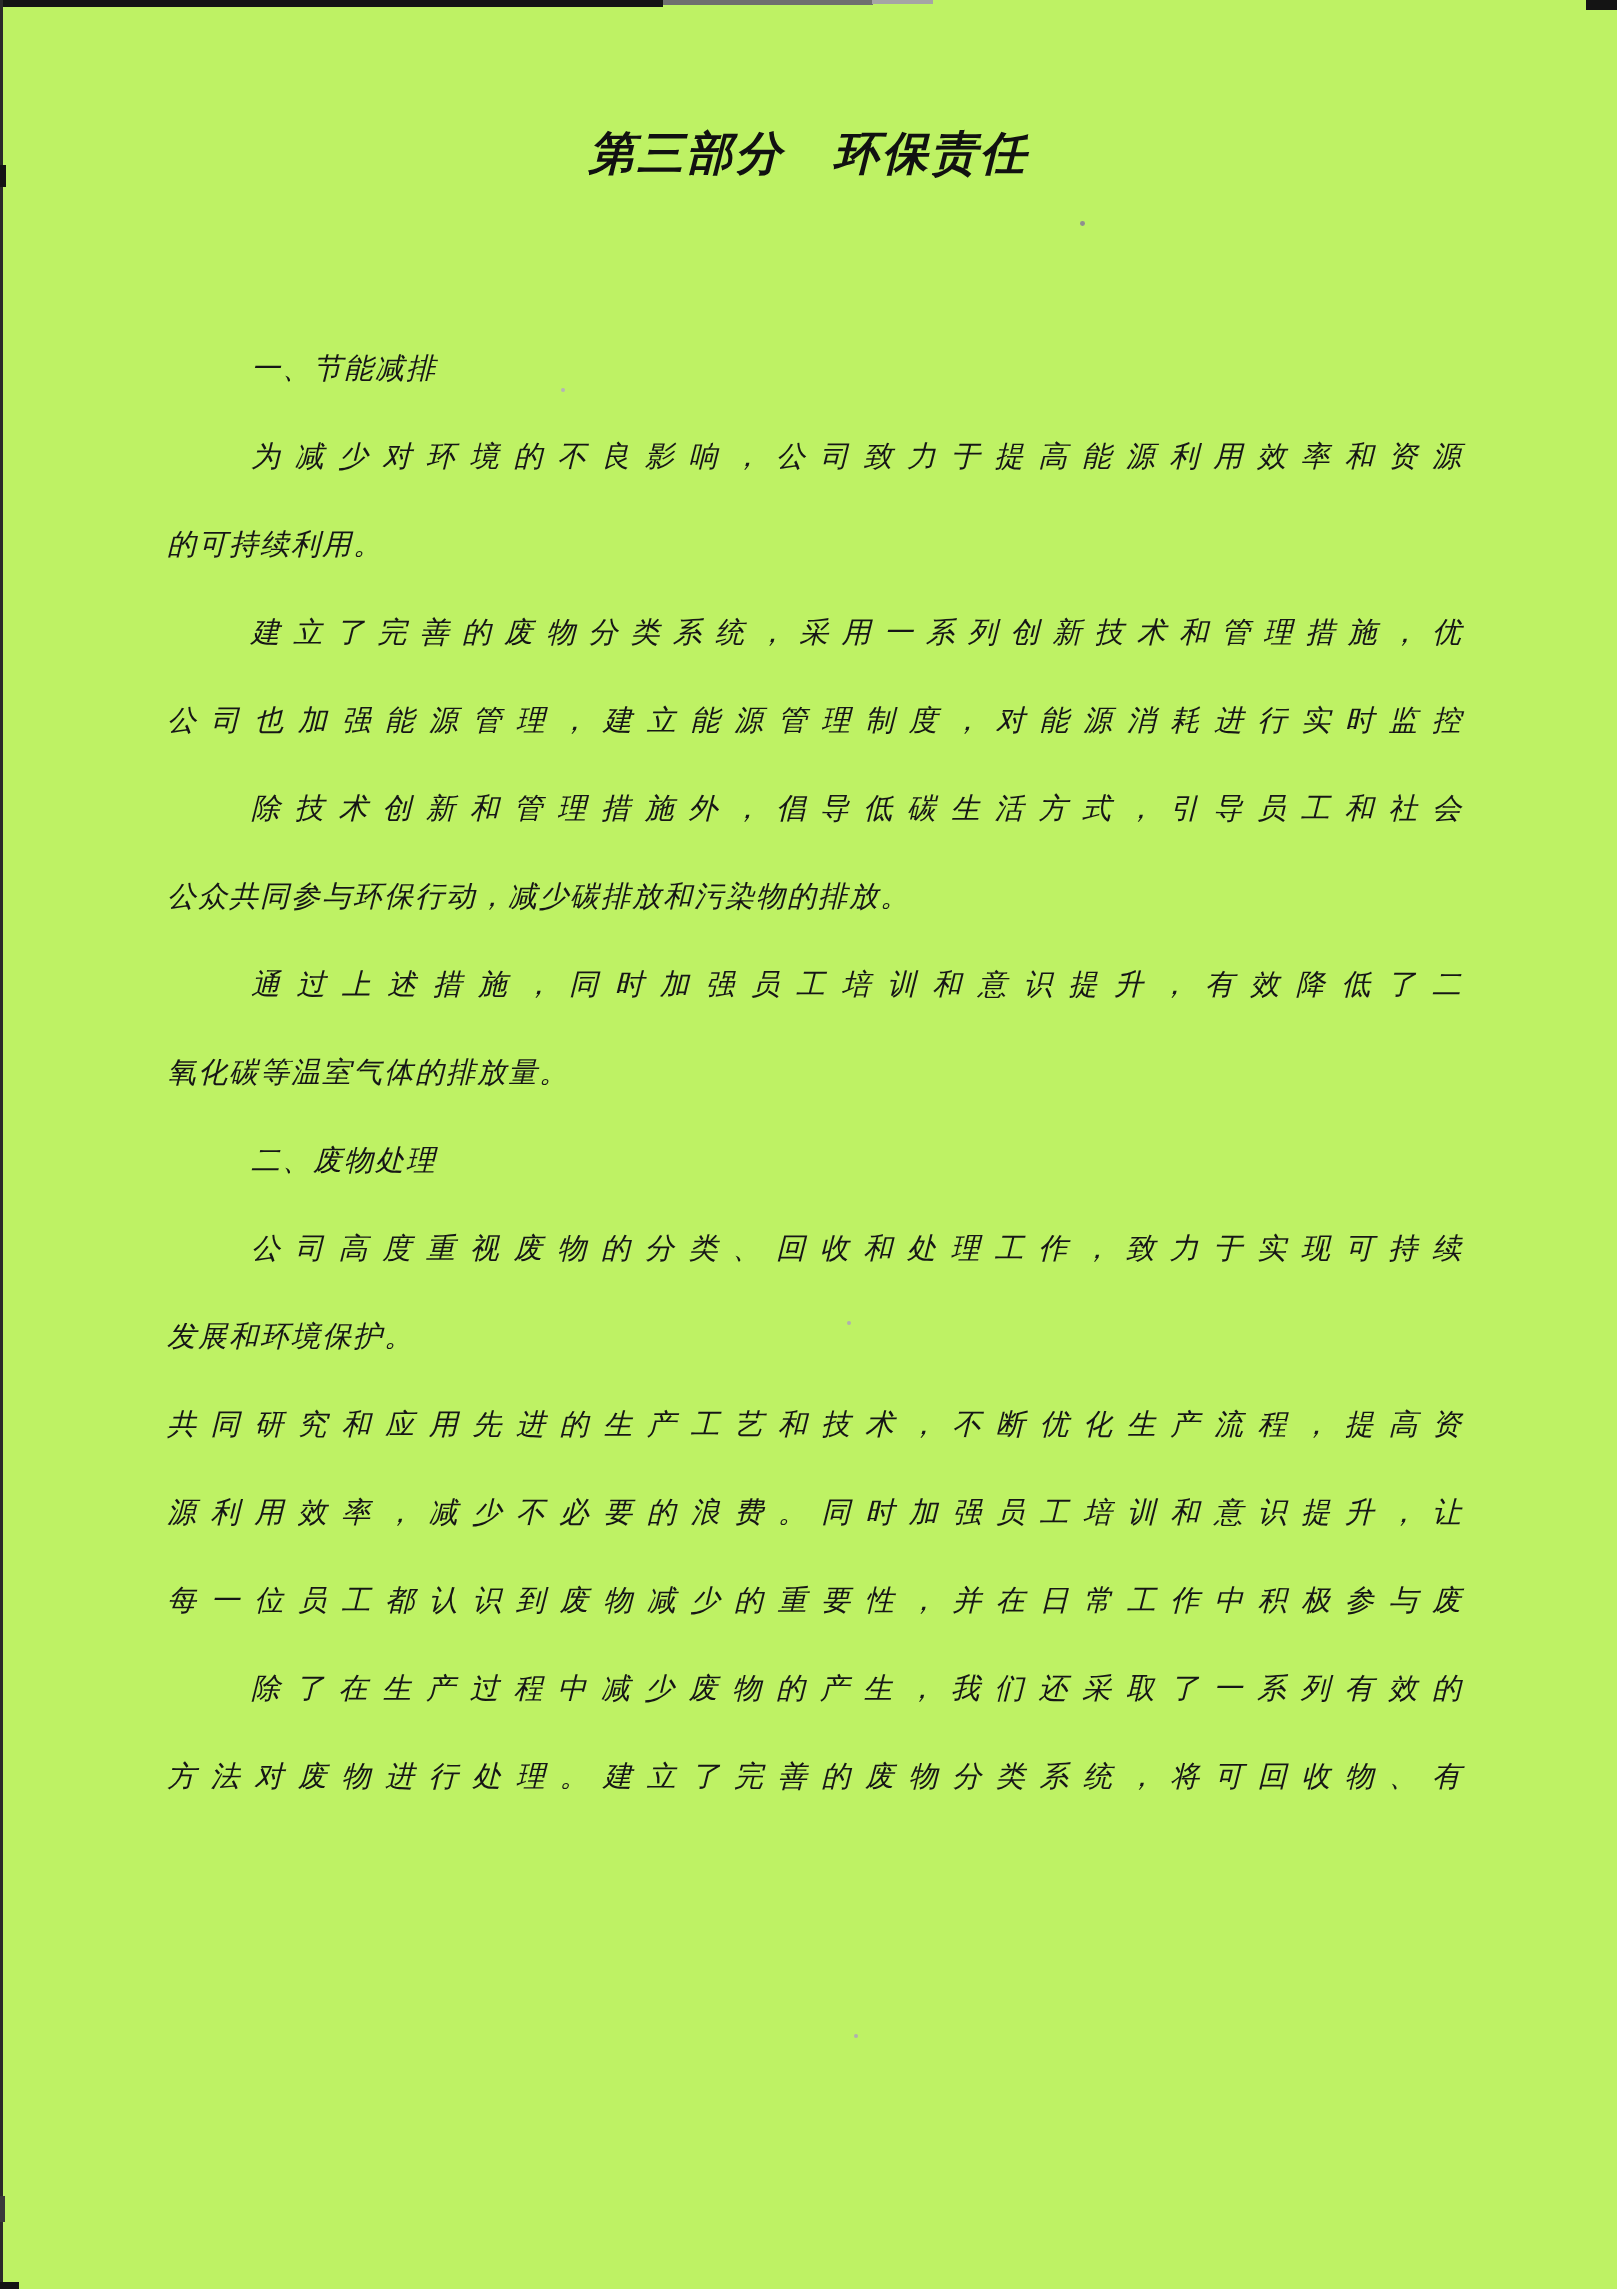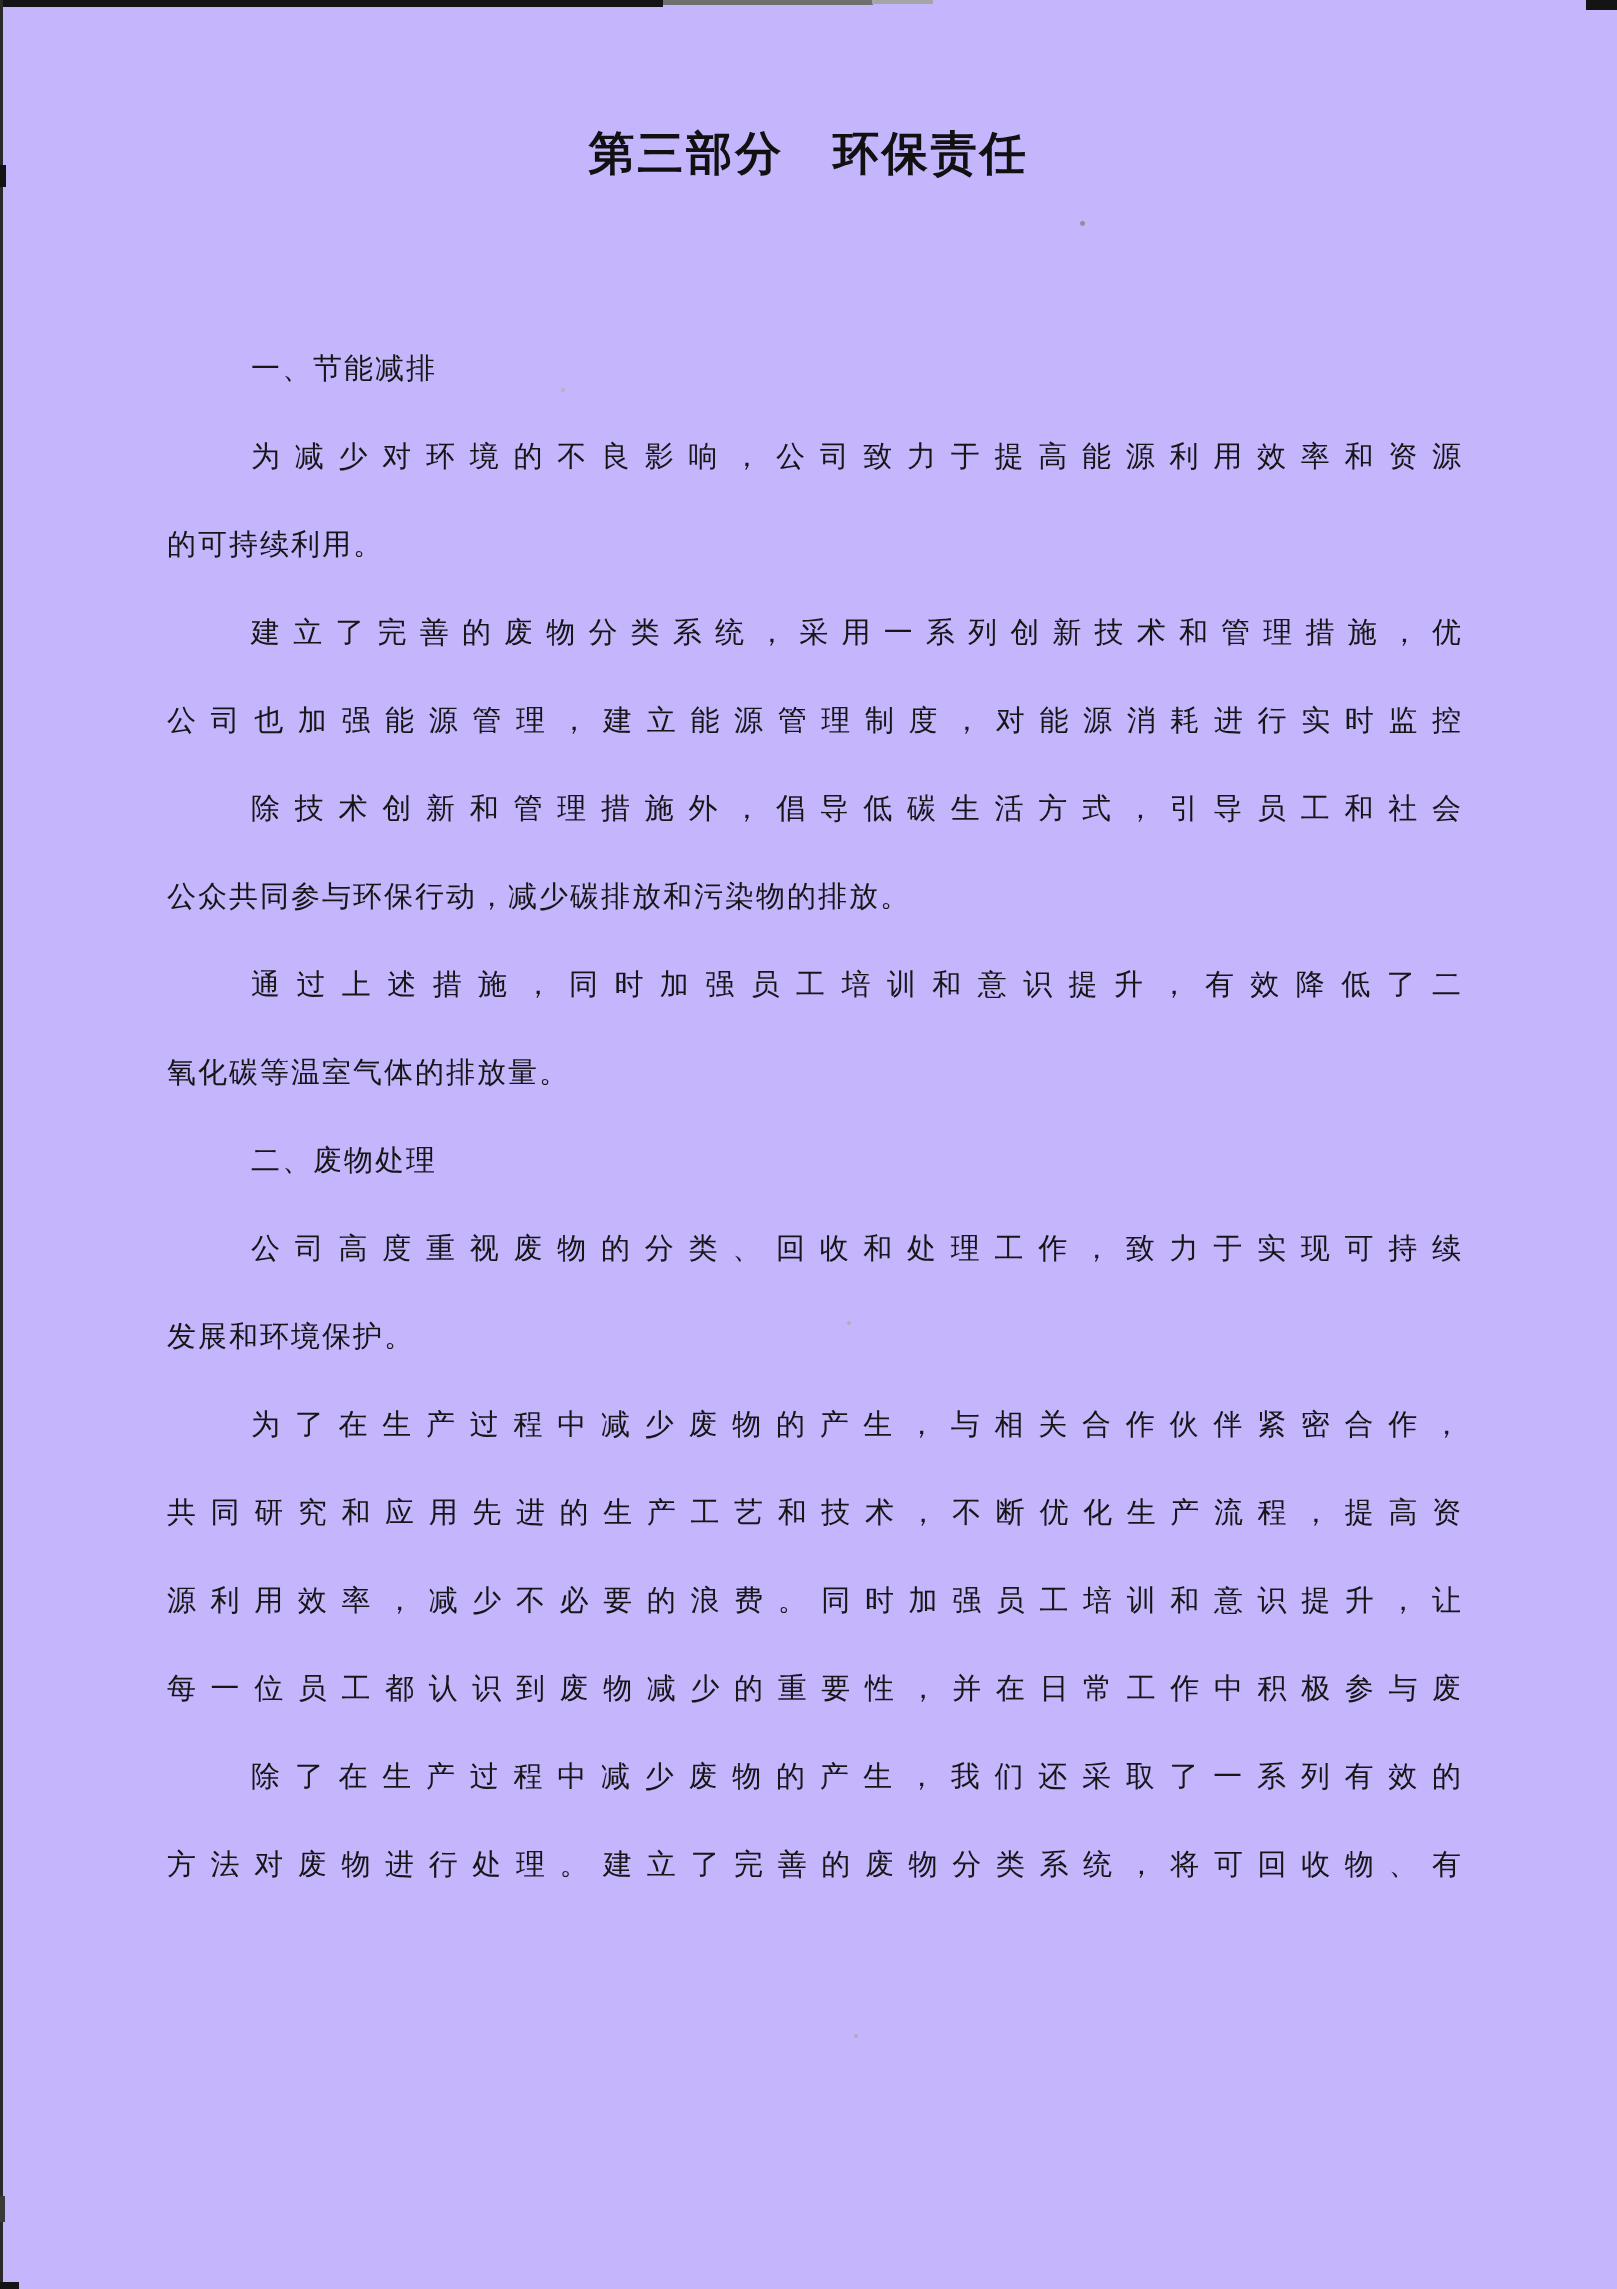--- a/index.html
+++ b/index.html
@@ -1,23 +1,24 @@
 <!DOCTYPE html>
 <html><head>
 <meta charset="utf-8">
 <style>
   html, body { margin: 0; padding: 0; background: #e8e8e8; }
   .page {
     position: relative;
     width: 1617px;
     height: 2290px;
-    background: #c4b5fd;
+    background: #bef264;
     overflow: hidden;
     font-family: "Liberation Serif", "DejaVu Serif", serif;
     color: #1a1a1a;
+    font-style: italic;
   }
   
   .edge { position: absolute; background: #141414; }
   .edge-top-a     { left: 0;     top: 0;      width: 663px; height: 6.9px; }
   .edge-top-b     { left: 663px; top: 0;      width: 210px; height: 4.9px; background: #6f6f6f; }
   .edge-top-c     { left: 872px; top: 0;      width: 61px;  height: 3.9px; background: #a5a5a5; }
   .edge-top-right { left: 1586px; top: 0;     width: 31px;  height: 9.8px; }
   .edge-left      { left: 0;     top: 0;      width: 2.9px;   height: 2290px; background: #2a2a2a; }
   .edge-left-blob1{ left: 0;     top: 165px;  width: 5.9px;   height: 21.6px; }
   .edge-left-blob2{ left: 0;     top: 2196px; width: 4.9px;   height: 25.5px; background: #3a3a3a; }
@@ -87,21 +88,20 @@
     <div class="line">的可持续利用。</div>
     <div class="line indent stretch">建立了完善的废物分类系统，采用一系列创新技术和管理措施，优</div>
     <div class="line stretch">公司也加强能源管理，建立能源管理制度，对能源消耗进行实时监控</div>
     <div class="line indent stretch">除技术创新和管理措施外，倡导低碳生活方式，引导员工和社会</div>
     <div class="line">公众共同参与环保行动，减少碳排放和污染物的排放。</div>
     <div class="line indent stretch">通过上述措施，同时加强员工培训和意识提升，有效降低了二</div>
     <div class="line">氧化碳等温室气体的排放量。</div>
     <div class="line indent">二、废物处理</div>
     <div class="line indent stretch">公司高度重视废物的分类、回收和处理工作，致力于实现可持续</div>
     <div class="line">发展和环境保护。</div>
-    <div class="line indent stretch">为了在生产过程中减少废物的产生，与相关合作伙伴紧密合作，</div>
     <div class="line stretch">共同研究和应用先进的生产工艺和技术，不断优化生产流程，提高资</div>
     <div class="line stretch">源利用效率，减少不必要的浪费。同时加强员工培训和意识提升，让</div>
     <div class="line stretch">每一位员工都认识到废物减少的重要性，并在日常工作中积极参与废</div>
     <div class="line indent stretch">除了在生产过程中减少废物的产生，我们还采取了一系列有效的</div>
     <div class="line stretch">方法对废物进行处理。建立了完善的废物分类系统，将可回收物、有</div>
   </div>
 
 </div>
 
 

